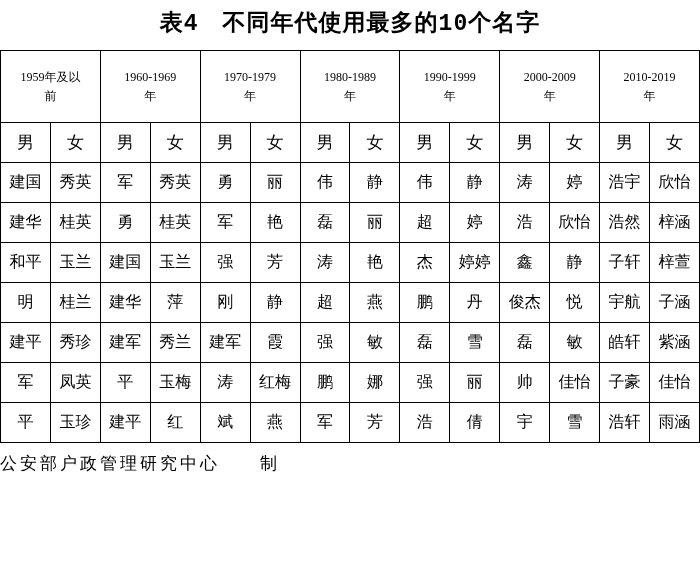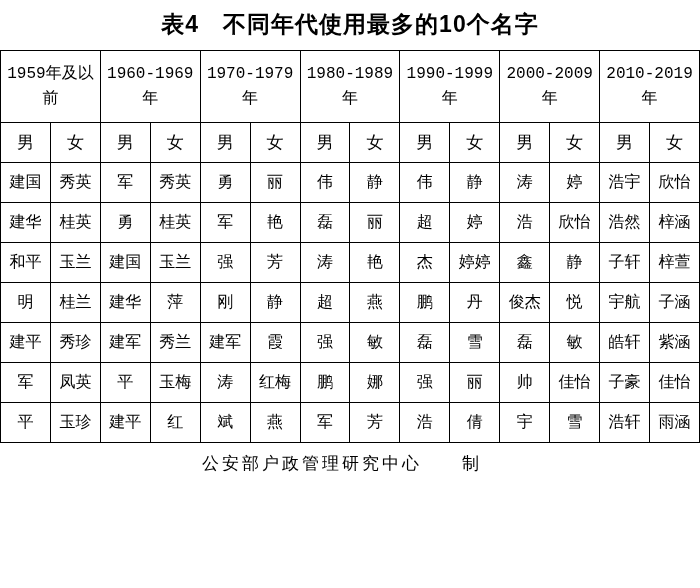--- a/index.html
+++ b/index.html
@@ -13,21 +13,21 @@
   }
   .page {
     width: 700px;
     height: 588px;
     position: relative;
   }
   .title {
     height: 50px;
     padding-top: 9px;
     text-align: center;
-    font-family: Liberation Sans, sans-serif;
+    font-family: Liberation Mono, monospace;
     font-weight: bold;
     font-size: 23px;
     letter-spacing: 1px;
     line-height: 1.35;
   }
   table.names {
     width: 700px;
     border-collapse: collapse;
     table-layout: fixed;
   }
@@ -37,33 +37,32 @@
     vertical-align: middle;
     font-weight: normal;
     font-size: 16px;
     padding: 0;
     overflow: hidden;
     white-space: nowrap;
   }
   tr.decade-row th {
     height: 72px;
     line-height: 1.55;
-    font-size: 16px;
-    font-family: Liberation Mono, monospace;
+    font-size: 12px;
   }
   tr.gender-row th {
     height: 40px;
     font-size: 17px;
   }
   tbody td {
     height: 40px;
   }
   .footer {
     margin-top: 9px;
-    text-align: center;
+    text-align: left;
     padding-right: 16px;
     font-size: 17px;
     letter-spacing: 3px;
     font-family: "Liberation Serif", serif;
   }
 </style>
 </head>
 <body>
 
 <div class="page">

